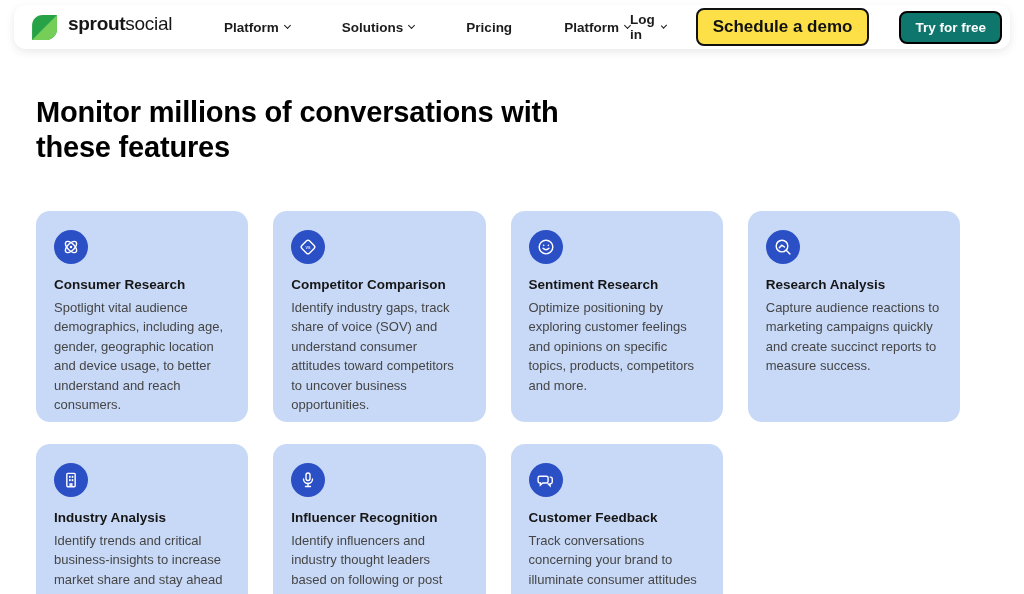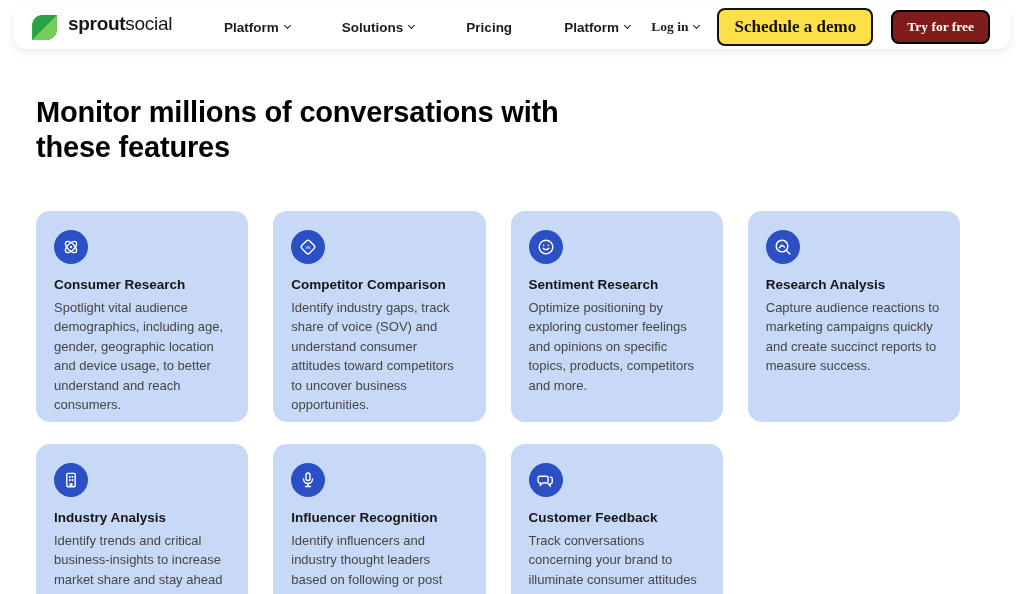--- a/index.html
+++ b/index.html
@@ -32,35 +32,35 @@
   .nav-item {
     font-size: 13.5px; font-weight: 700; color: #1c1c1c;
     display: flex; align-items: center; cursor: pointer; white-space: nowrap;
   }
   .caret {
     width: 5px; height: 5px; display: inline-block;
     border-right: 1.6px solid #1c1c1c; border-bottom: 1.6px solid #1c1c1c;
     transform: rotate(45deg); margin-left: 6px; margin-bottom: 3px;
   }
 
-  .topbar-right { margin-left: auto; display: flex; align-items: center; gap: 18px; font-family: Liberation Serif, serif; }
+  .topbar-right { margin-left: auto; display: flex; align-items: center; gap: 30px; }
   .login {
     font-size: 13.5px; font-weight: 700; color: #1c1c1c;
     display: flex; align-items: center; cursor: pointer;
   }
   .btn-outline {
     font-family: inherit;
     font-size: 17px; font-weight: 700; color: #111;
     background: #fde047; border: 2px solid #111; border-radius: 8px;
     padding: 7px 15px; cursor: pointer; white-space: nowrap;
   }
   .btn-solid {
     font-family: inherit;
     font-size: 13.5px; font-weight: 700; color: #fff;
-    background: #7f1d1d; border: 2px solid #000; border-radius: 8px;
+    background: #0f766e; border: 2px solid #000; border-radius: 8px;
     padding: 7px 14px; cursor: pointer; white-space: nowrap;
   }
 
   
   .hero-title {
     margin: 46px 0 0 36px;
     font-size: 29px;
     font-weight: 800;
     line-height: 1.2;
     color: #000;

